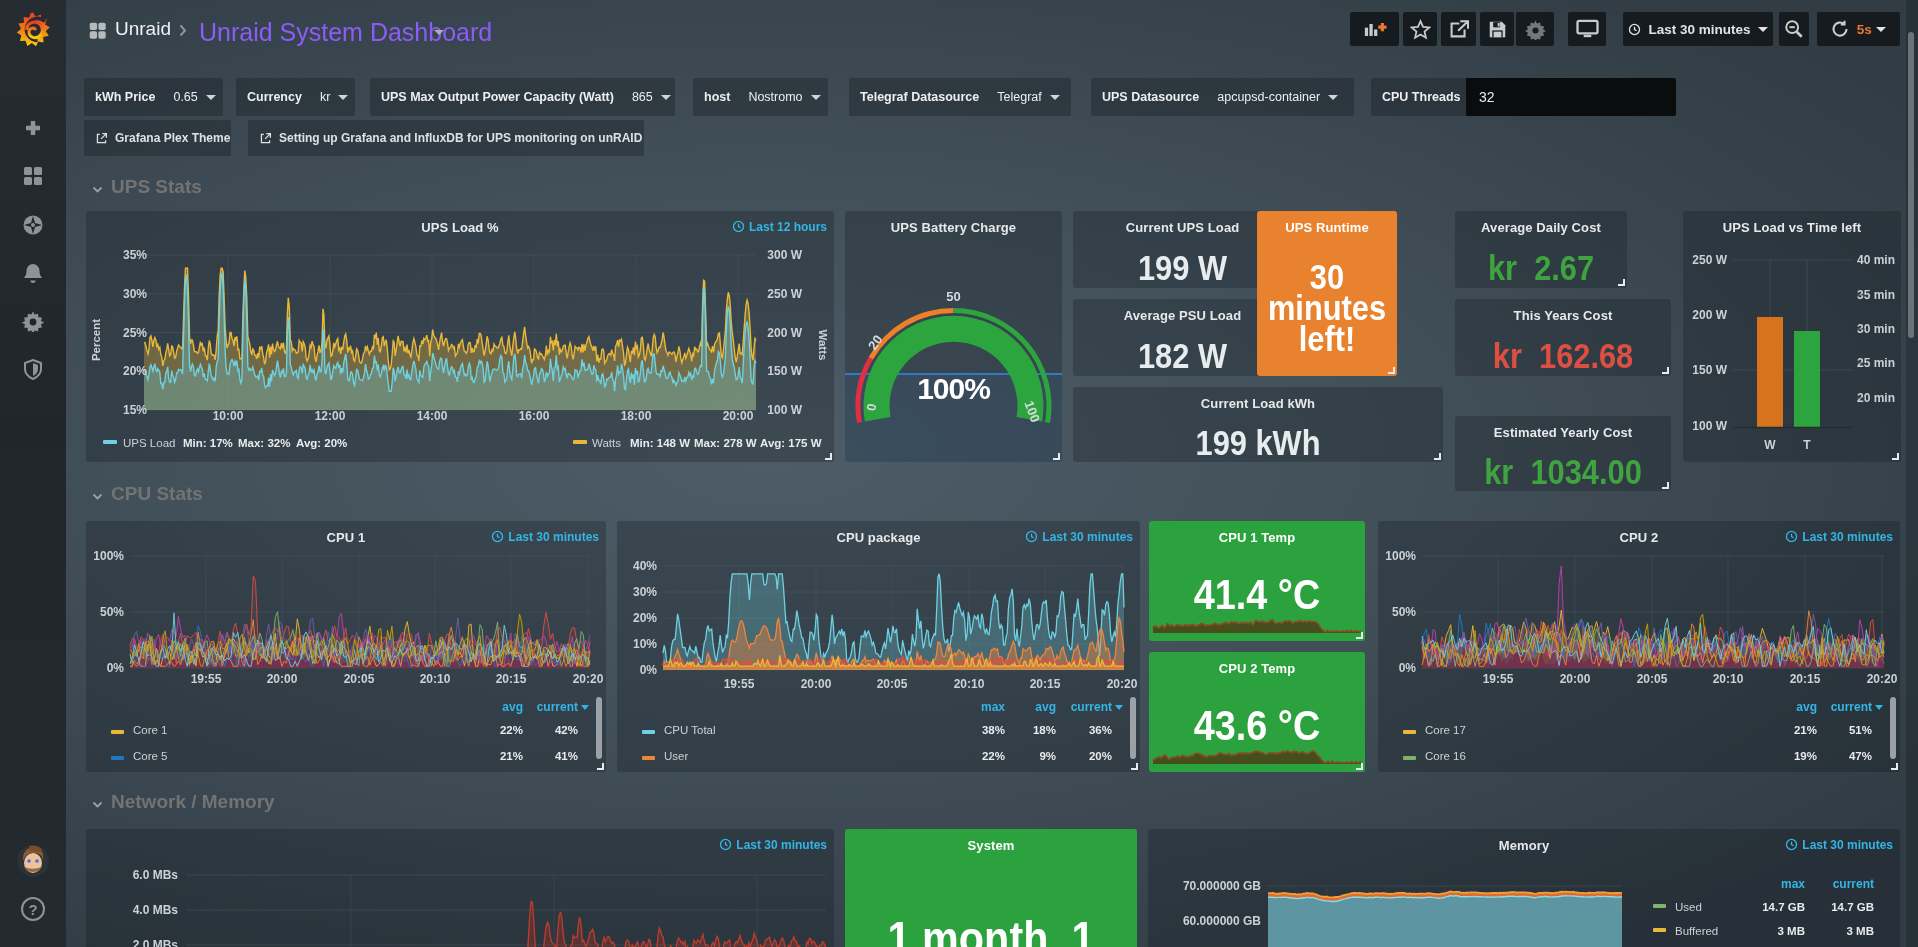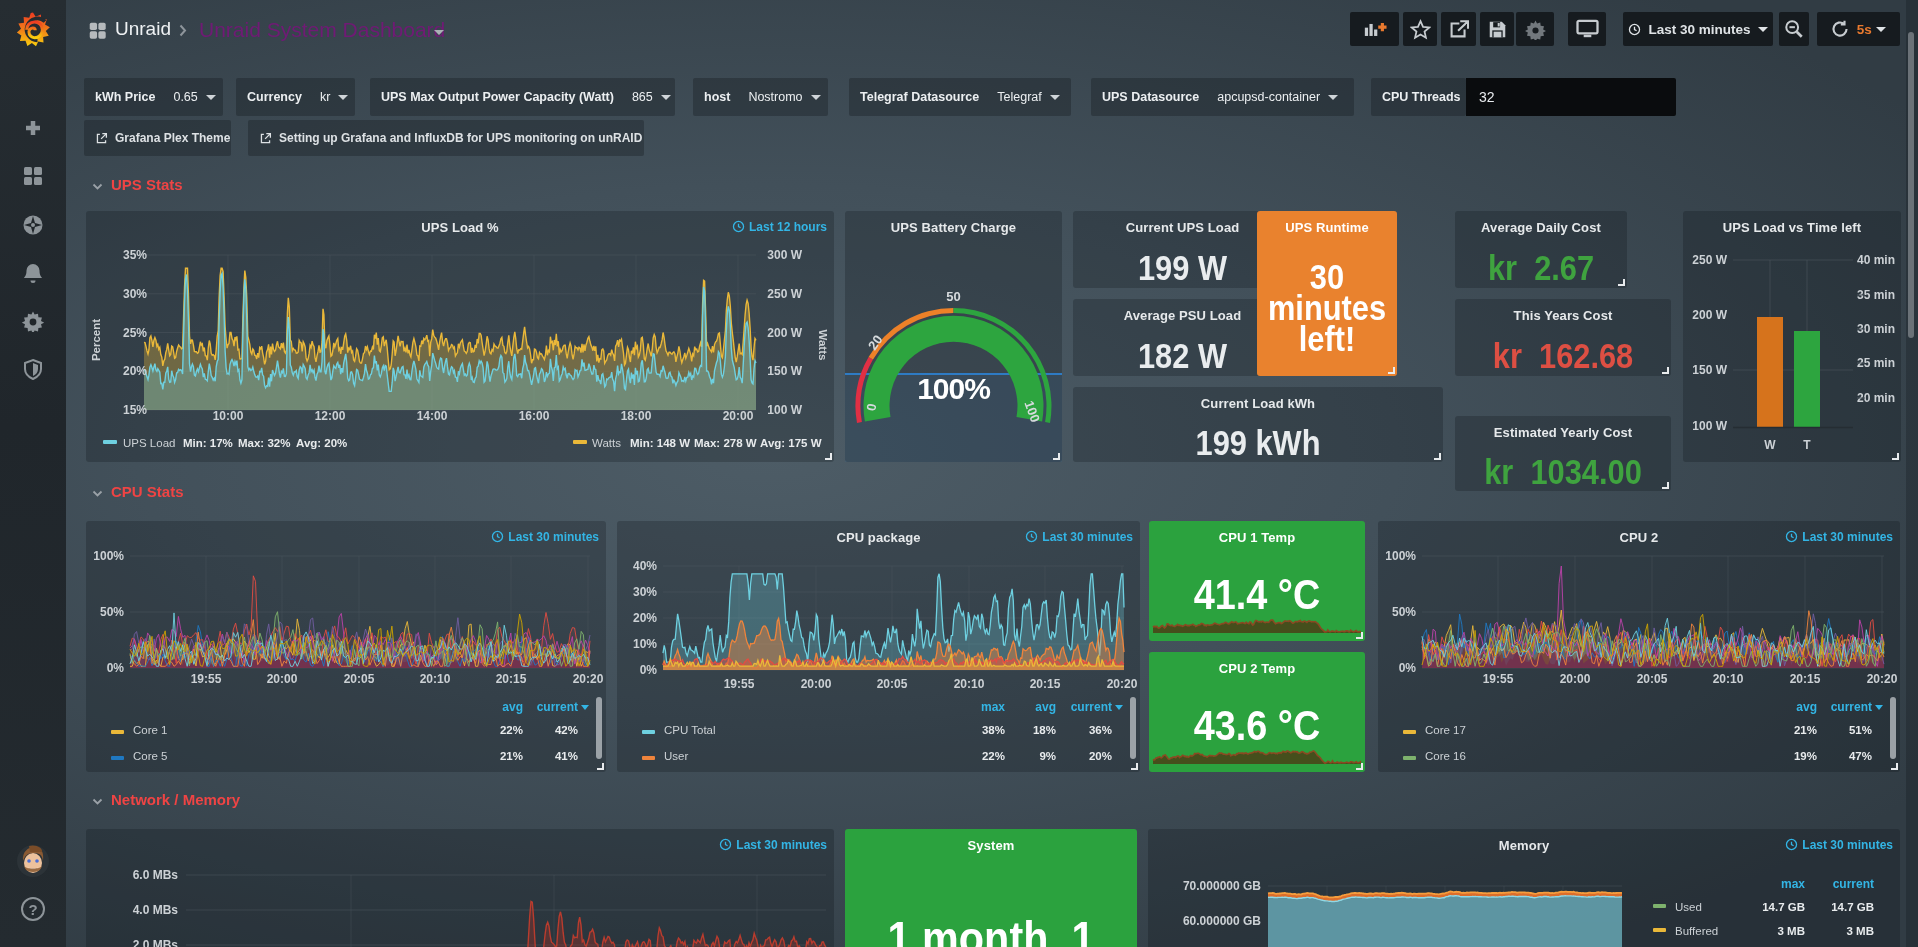--- a/index.html
+++ b/index.html
@@ -8,21 +8,21 @@
 .p{position:absolute;background:rgba(5,9,12,0.22);border-radius:3px}
 .pt{position:absolute;top:9px;left:0;right:0;text-align:center;font-weight:bold;font-size:13px;color:#e6e9eb;letter-spacing:.1px}
 .ti{position:absolute;top:9px;right:7px;color:#33b5e5;font-size:12px;font-weight:bold}
 .rz{position:absolute;right:2px;bottom:2px;width:7px;height:7px;border-right:2px solid #e8ebed;border-bottom:2px solid #e8ebed}
 .ax{font:600 12px "Liberation Sans",sans-serif;fill:#ccd1d5}
 .lh{font:bold 12px "Liberation Sans",sans-serif;fill:#33b5e5}
 .lg{font:11.5px "Liberation Sans",sans-serif;fill:#ccd1d5}
 .lv{font:bold 11.5px "Liberation Sans",sans-serif;fill:#e8ebed}
 .gl{font:600 13px "Liberation Sans",sans-serif;fill:#d6dadd}
 .bigval{position:absolute;left:0;right:0;text-align:center;font-weight:bold;color:#e9ecee;transform:scaleX(0.88);transform-origin:center}
-.sechdr{position:absolute;font-weight:bold;font-size:15px;color:#ef4444}
+.sechdr{position:absolute;font-weight:bold;font-size:19px;color:#737373}
 .vbox{position:absolute;top:78px;height:38px;background:rgba(9,14,17,0.28);border-radius:2px;display:flex;align-items:center;font-size:12.5px;color:#eceff1;white-space:nowrap}
 .vbox b{font-weight:bold;margin:0 18px 0 11px}
 .vbox span{margin-right:8px}
 .caret{display:inline-block;width:0;height:0;border-left:5px solid transparent;border-right:5px solid transparent;border-top:5px solid #cfd4d8;margin-right:10px}
 .lbox{position:absolute;top:120px;height:36px;background:rgba(9,14,17,0.28);border-radius:2px;display:flex;align-items:center;font-size:12px;font-weight:bold;color:#dde1e4;padding:0 11px;white-space:nowrap}
 .tbtn{position:absolute;top:12px;height:34px;background:#161b1f;border-radius:2px;display:flex;align-items:center;justify-content:center}
 svg{display:block}
 </style></head><body>
 <div id="sidebar">
     <svg width="36" height="38" viewBox="0 0 48 50" style="position:absolute;left:15px;top:10px">
@@ -79,21 +79,21 @@
 <svg width="19" height="19" viewBox="0 0 22 22" style="position:absolute;left:88px;top:21px">
 <rect x="2" y="2" width="8.5" height="8.5" rx="2" fill="#b6babd"></rect>
     <rect x="12" y="2" width="8.5" height="8.5" rx="2" fill="#b6babd"></rect>
 <rect x="2" y="12" width="8.5" height="8.5" rx="2" fill="#b6babd"></rect>
     <rect x="12" y="12" width="8.5" height="8.5" rx="2" fill="#b6babd"></rect>
   </svg>
 <div style="position:absolute;left:115px;top:18px;font-size:19px;color:#eef1f3">Unraid</div>
 <svg width="8" height="13" viewBox="0 0 8 13" style="position:absolute;left:179px;top:24px">
     <path d="M1.5 1.5 L6 6.5 L1.5 11.5" fill="none" stroke="#8e959b" stroke-width="2"></path>
   </svg>
-<div style="position:absolute;left:199px;top:18px;font-size:21px;color:#701a75">Unraid System Dashboard</div>
+<div style="position:absolute;left:199px;top:18px;font-size:25px;color:#8b5cf6">Unraid System Dashboard</div>
 <div class="caret" style="position:absolute;left:434px;top:30px;border-top-color:#aab0b5"></div>
 <div class="tbtn" style="left:1350px;width:49px">
     <svg width="24" height="19" viewBox="0 0 26 20">
       <rect x="2" y="8" width="3.5" height="9" fill="#c7ccd0"></rect>
       <rect x="7" y="4" width="3.5" height="13" fill="#c7ccd0"></rect>
       <rect x="12" y="10" width="3.5" height="7" fill="#c7ccd0"></rect>
       <path d="M21 3 v9 M16.5 7.5 h9" stroke="#e8792e" stroke-width="3.4"></path>
     </svg>
   </div>
 <div class="tbtn" style="left:1403px;width:34px">
@@ -332,20 +332,21 @@
         <line x1="174" y1="152" x2="182" y2="152" stroke="#4a545c"></line>
         <text x="212" y="191" text-anchor="end" class="ax">20 min</text>
         <line x1="174" y1="187" x2="182" y2="187" stroke="#4a545c"></line>
         <text x="87" y="238" text-anchor="middle" class="ax">W</text>
         <text x="124" y="238" text-anchor="middle" class="ax">T</text>
       </svg>
     </div>
     <i class="rz"></i>
   </div>
 <div class="p" style="left:86px;top:521px;width:520px;height:251px;">
+    <div class="pt" style="">CPU 1</div>
     <div class="ti"><svg width="13" height="13" viewBox="0 0 16 16" style="vertical-align:-2px;margin-right:4px;display:inline">
         <circle cx="8" cy="8" r="6.2" fill="none" stroke="#33b5e5" stroke-width="1.6"></circle>
         <path d="M8 4.6 V8.2 L10.6 9.6" stroke="#33b5e5" stroke-width="1.6" fill="none"></path>
       </svg>Last 30 minutes</div>
     <div style="position:absolute;left:0;top:0">
       <svg width="520" height="251">
         <line x1="44" y1="35" x2="504" y2="35" stroke="#4a545c" stroke-width="1" opacity="0.55"></line>
         <line x1="44" y1="91" x2="504" y2="91" stroke="#4a545c" stroke-width="1" opacity="0.55"></line>
         <line x1="44" y1="147" x2="504" y2="147" stroke="#4a545c" stroke-width="1" opacity="0.55"></line>
         <line x1="120" y1="35" x2="120" y2="147" stroke="#4a545c" stroke-width="1" opacity="0.45"></line>

